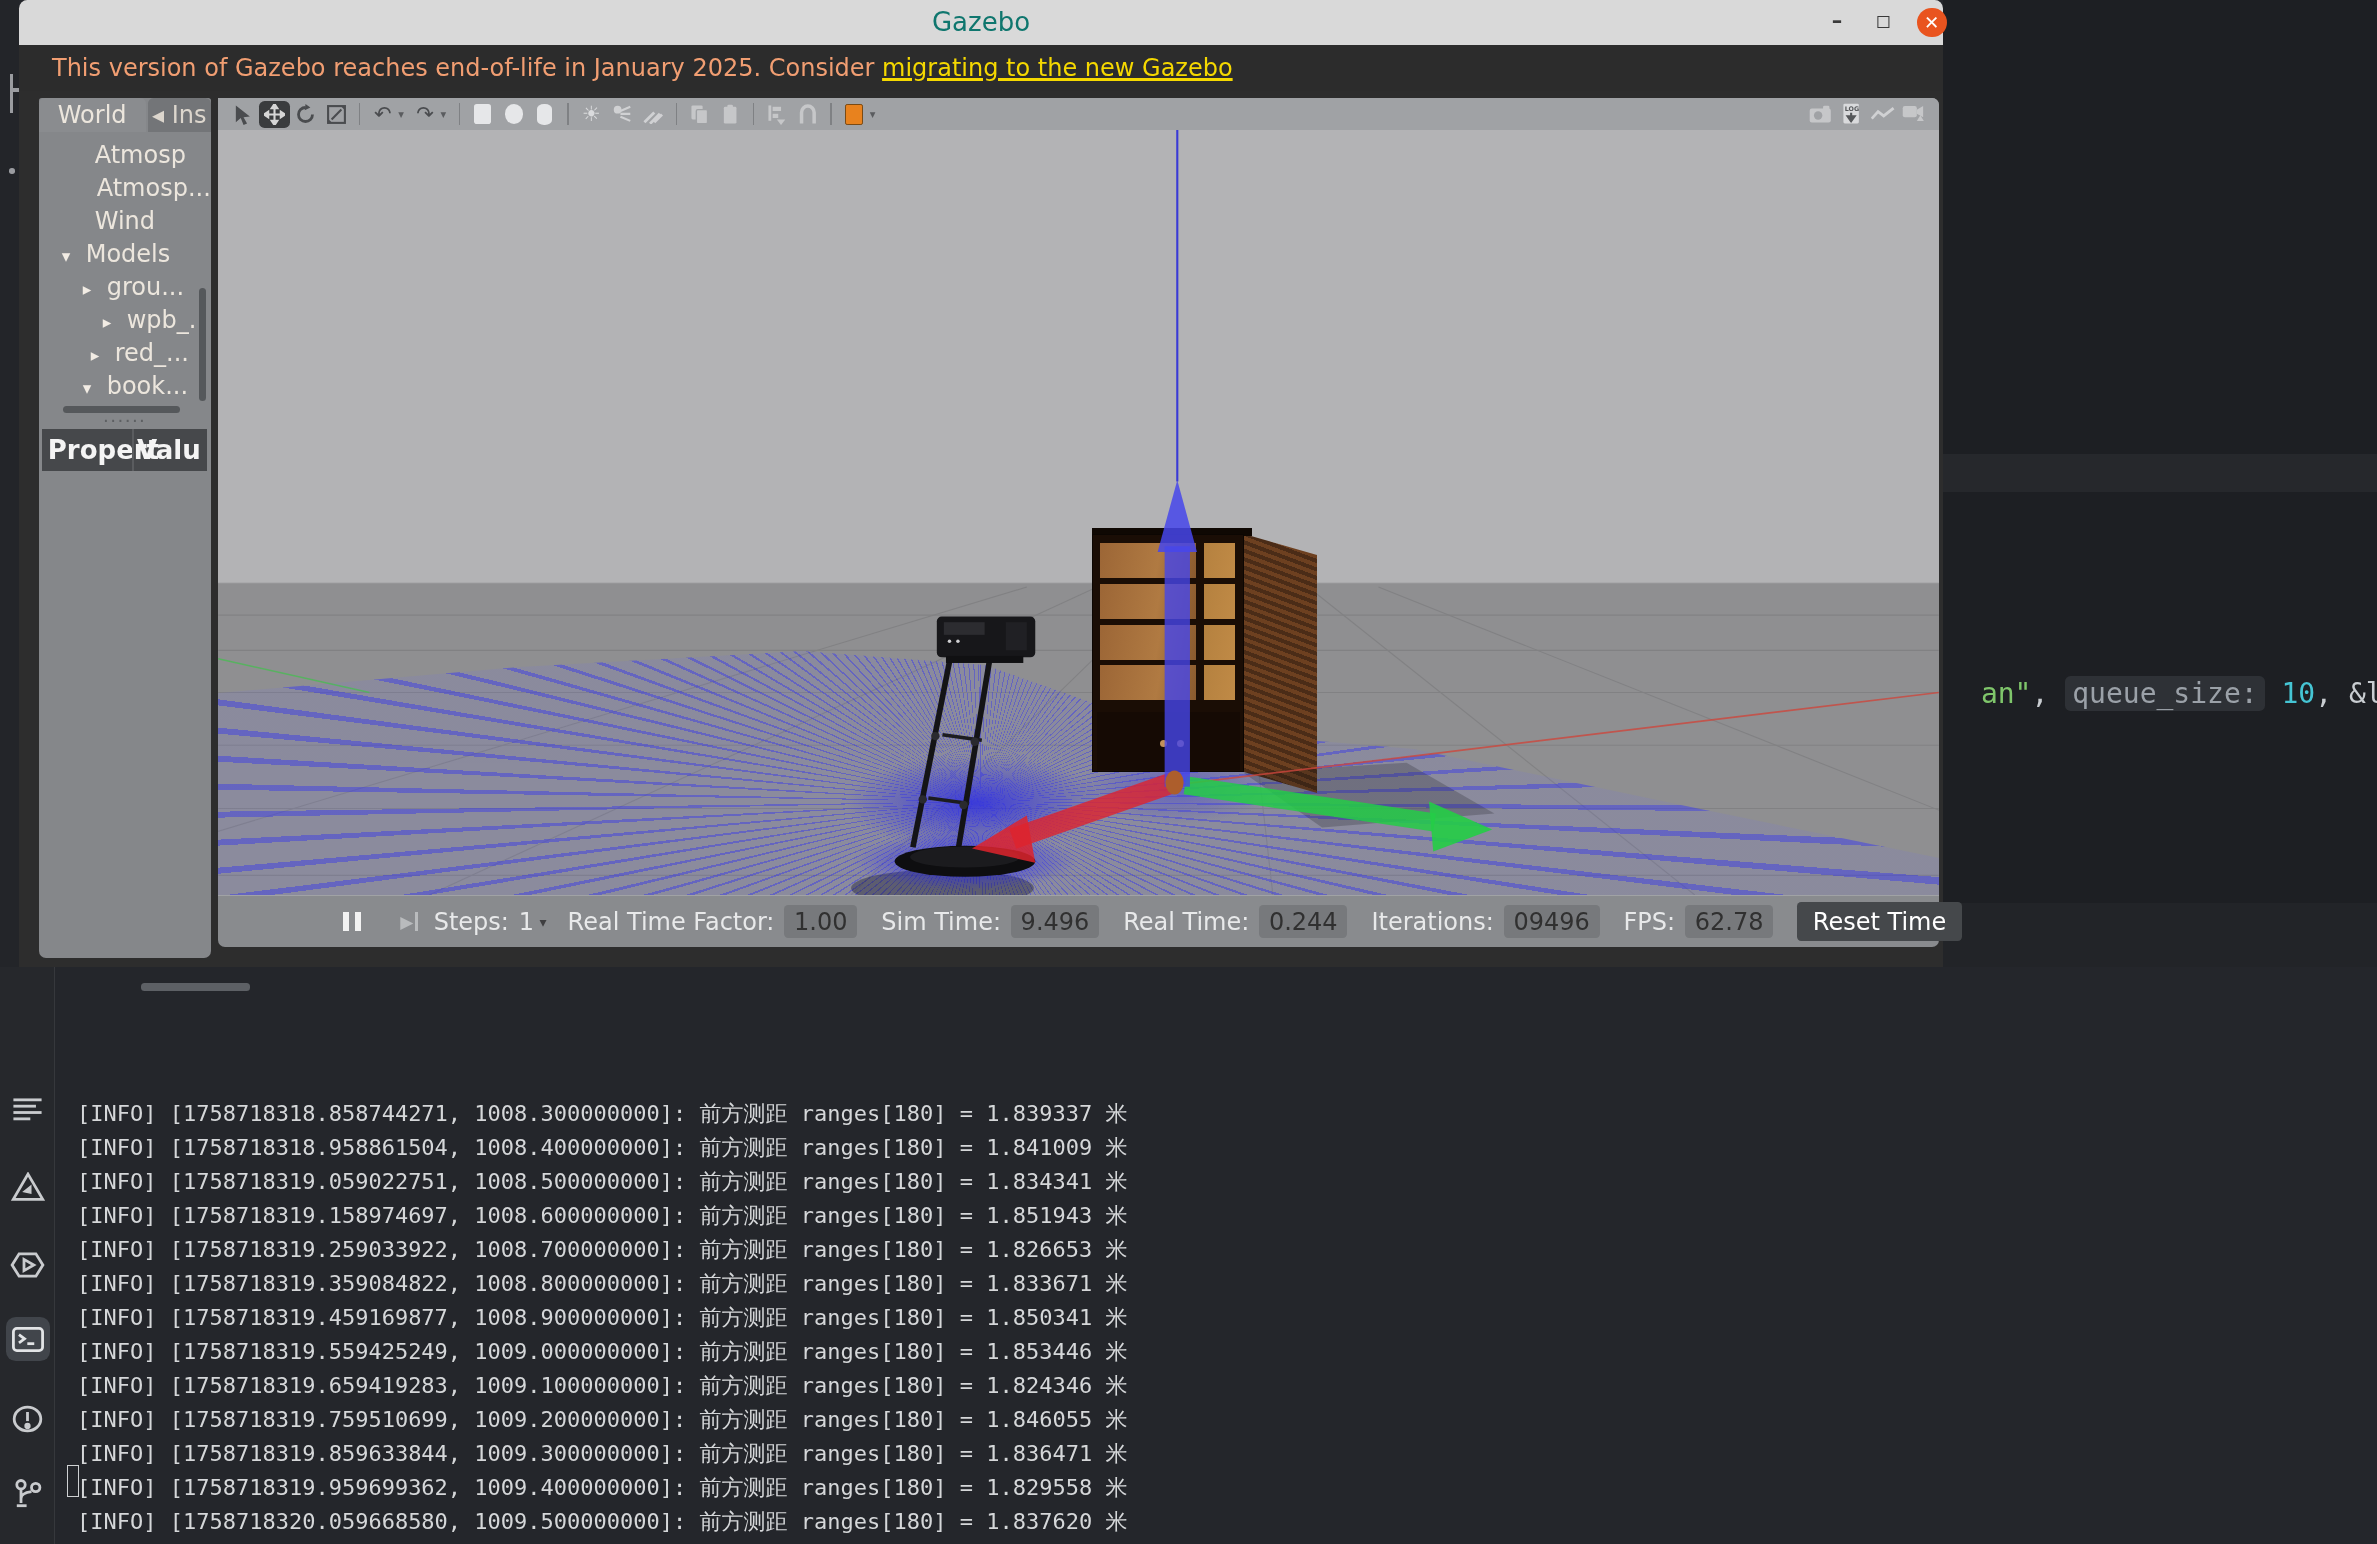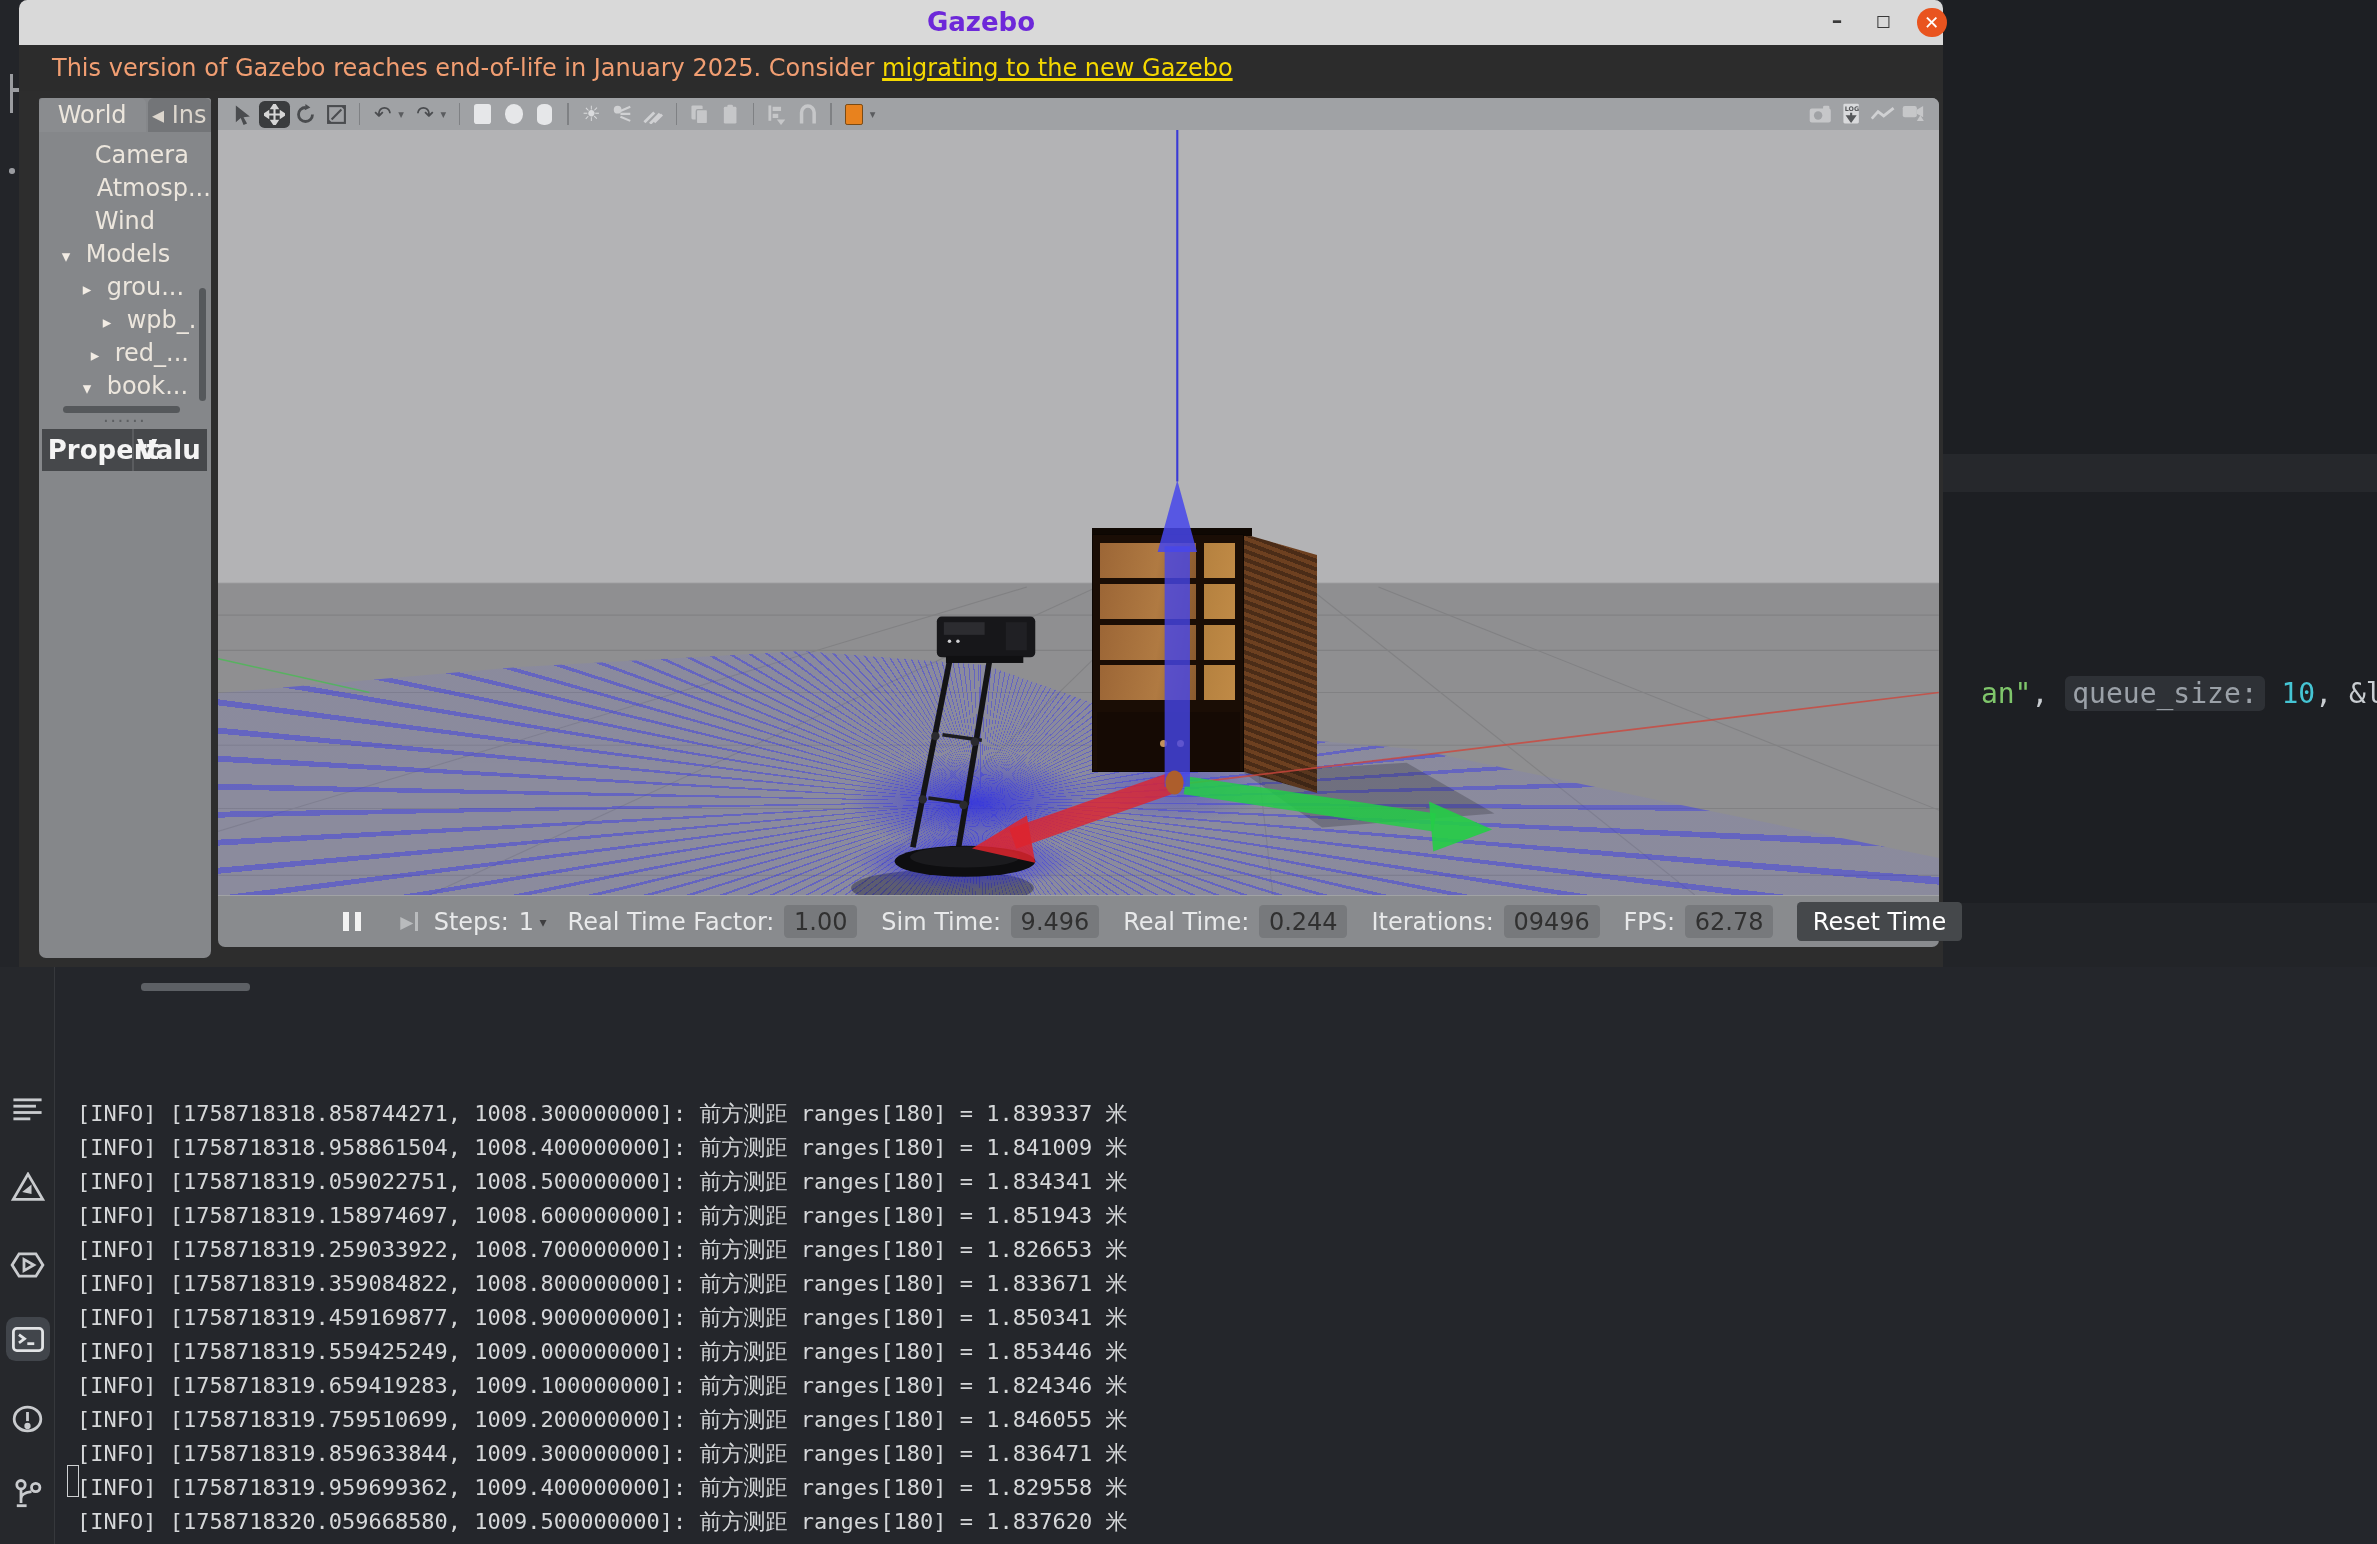--- a/index.html
+++ b/index.html
@@ -17,21 +17,21 @@
 
   #left-strip { left:0; top:0; width:19px; height:967px; background:#232529; }
   .strip-mark { background:#9a9ca0; }
 
   
   #gz-window { left:19px; top:0; width:1924px; height:967px; background:#2d2d2d;
                border-radius:8.4px 8.4px 0 0; }
   #gz-titlebar { left:0; top:0; width:1924px; height:45px; background:#d9d9d9;
                  border-radius:8.4px 8.4px 0 0; }
   #gz-title { width:100%; text-align:center; line-height:45px; font-size:26px;
-              font-weight:bold; color:#6d28d9; }
+              font-weight:normal; color:#0f766e; }
   .win-btn { top:0; height:45px; line-height:42px; text-align:center; color:#3a3a3a; font-size:21px; }
   #btn-min { left:1797px; width:42px; font-weight:bold; }
   #btn-max { left:1843px; width:42px; font-size:18.3px; }
   #btn-close { left:1898px; top:7.7px; width:29.5px; height:29.5px; border-radius:50%;
                background:#e9541f; color:#fff; line-height:29.5px; text-align:center;
                font-size:18.3px; font-weight:bold; }
 
   #gz-menubar { left:0; top:45px; width:1924px; height:46px; background:#2c2c2c;
                 display:flex; align-items:center; padding-left:17px; }
   .menu-item { color:#d8d8d8; font-size:24px; margin-right:15.5px; padding:0 5.6px; display:inline-block; }
@@ -157,21 +157,21 @@
       <span>This version of Gazebo reaches end-of-life in January 2025. Consider </span><a id="eol-link">migrating to the new Gazebo</a>
     </span>
   </div>
 
   <div id="gz-left-panel" class="abs">
     <div id="tab-world" class="abs gz-tab">World</div>
     <div id="tab-insert" class="abs gz-tab">◂ Ins</div>
     <div id="gz-tree" class="abs">
 
         <div class="tree-row" style="padding-left: 32px;">
-          <span class="tree-arrow"></span><span>Camera</span>
+          <span class="tree-arrow"></span><span>Atmosp</span>
         </div>
 
         <div class="tree-row" style="padding-left: 34px;">
           <span class="tree-arrow"></span><span>Atmosp...</span>
         </div>
 
         <div class="tree-row" style="padding-left: 32px;">
           <span class="tree-arrow"></span><span>Wind</span>
         </div>
 

